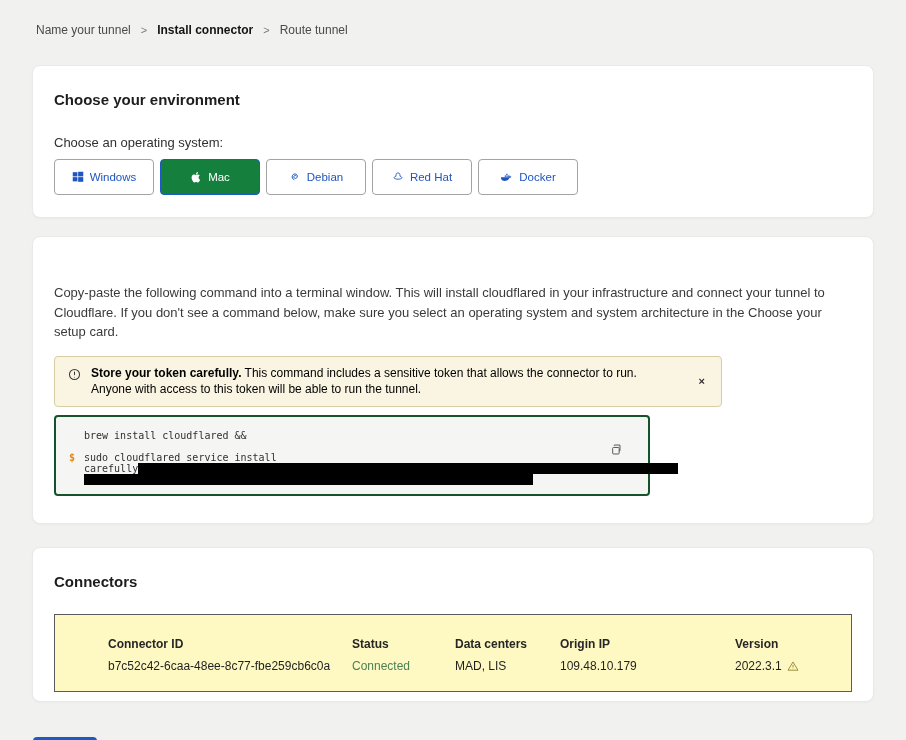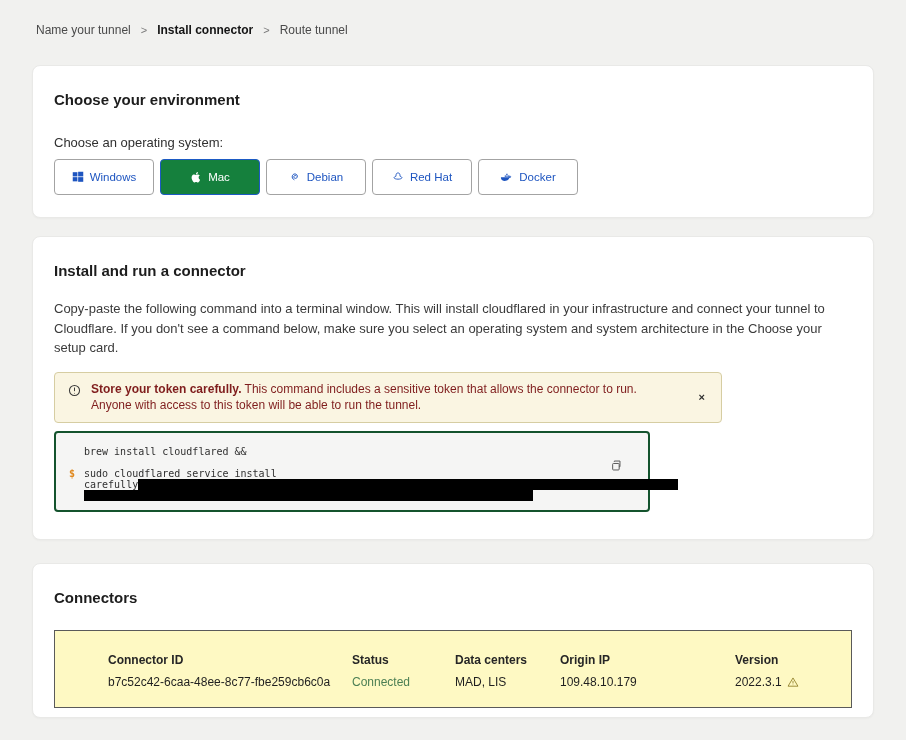--- a/index.html
+++ b/index.html
@@ -79,21 +79,21 @@
     align-items: flex-start;
     padding: 8px 10px 8px 13px;
   }
   .warning-banner .w-icon { color: #3a3a3a; margin-top: 3px; }
   .warning-banner .w-icon svg { width: 13px; height: 13px; display: block; }
   .warning-text {
     flex: 1;
     margin-left: 10px;
     font-size: 12px;
     line-height: 16.5px;
-    color: #7f1d1d;
+    color: #000000;
     padding-right: 14px;
   }
   .warning-text b { font-weight: bold; }
   .banner-close {
     border: none; background: none; cursor: pointer;
     font-size: 11px; font-weight: bold; color: #2f2f2f;
     align-self: center; padding: 4px 6px;
   }
 
   .code-block {
@@ -222,21 +222,20 @@
             <path d="M9.6 7V5.5h1.6V7zM7.7 7V5.5h1.6V7zM5.8 7V5.5h1.6V7zM7.7 4.9V3.4h1.6v1.5zM15 7.3c-.4-.3-1.2-.4-1.8-.2-.1-.6-.4-1.1-1-1.5l-.3-.2-.2.3c-.3.5-.4 1.2-.3 1.7-.3.1-.7.2-1 .2H1.2c-.2 1.1.1 2.4.8 3.3.7.9 1.8 1.3 3.2 1.3 3.1 0 5.4-1.4 6.5-4 .4 0 1.4 0 1.9-.9l.1-.2z"></path>
           </svg>
         </span>
         <span>Docker</span>
       </button>
 
     </div>
   </section>
 
   <section class="card" id="card-install">
-    <h2>Install and run a connector</h2>
     <p class="description">Copy-paste the following command into a terminal window. This will install cloudflared in your infrastructure and connect your tunnel to Cloudflare. If you don't see a command below, make sure you select an operating system and system architecture in the Choose your setup card.</p>
 
     <div class="warning-banner">
       <span class="w-icon">
         <svg viewBox="0 0 16 16" fill="none" stroke="currentColor" stroke-width="1.3">
           <circle cx="8" cy="8" r="6.2"></circle>
           <line x1="8" y1="4.4" x2="8" y2="8.8"></line>
           <circle cx="8" cy="11.3" r="0.6" fill="currentColor" stroke="none"></circle>
         </svg>
       </span>

